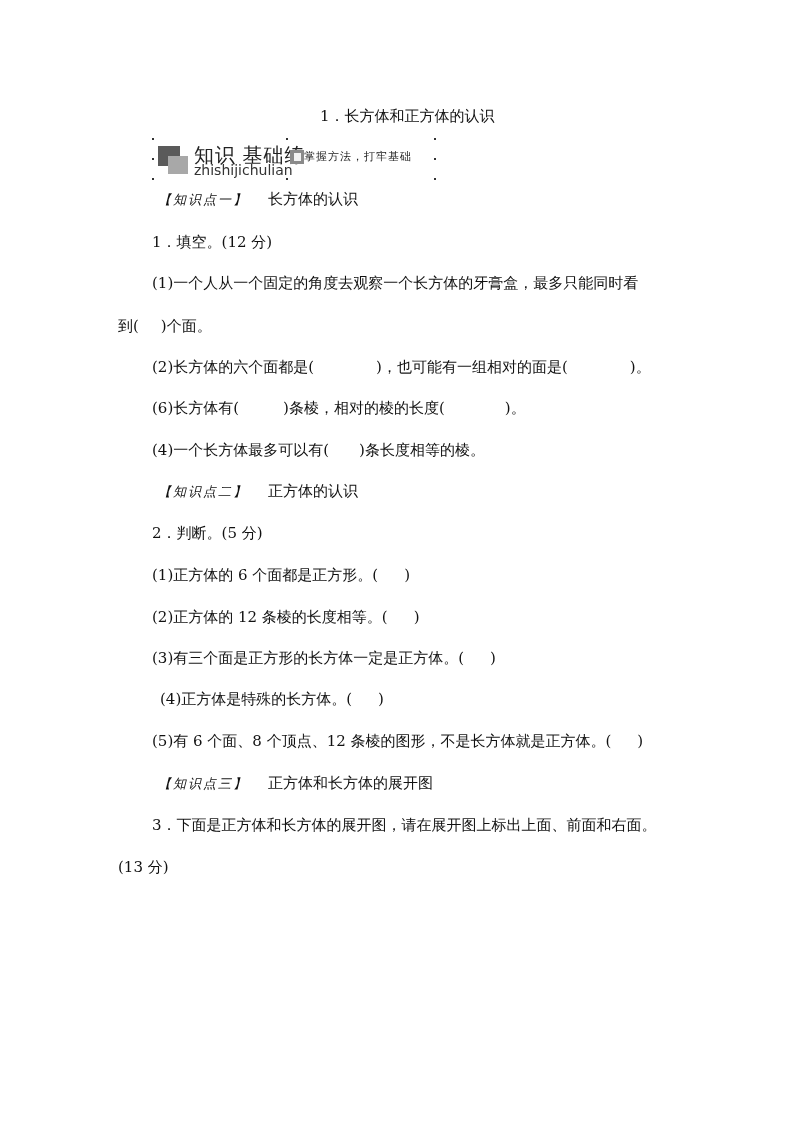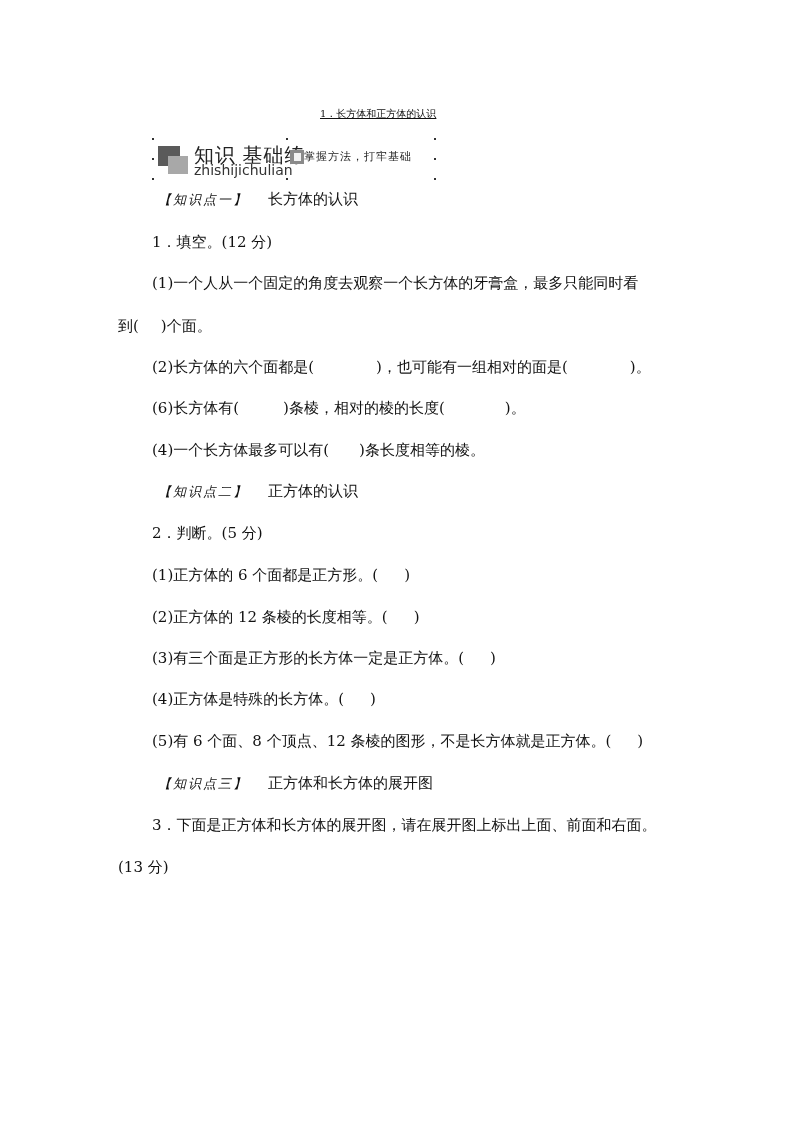--- a/index.html
+++ b/index.html
@@ -3,21 +3,21 @@
   <meta charset="utf-8">
   <style>
     html, body { margin: 0; padding: 0; background: #ffffff; }
     body {
       width: 793px; height: 1122px; position: relative; overflow: hidden;
       font-family: "DejaVu Serif", "Liberation Serif", serif;
       color: #111111;
     }
     .abs { position: absolute; white-space: nowrap; }
     .line { font-size: 15px; line-height: 18px; text-align: center; }
-    .title { left: 320px; top: 107px; font-size: 10px; text-decoration: underline; }
+    .title { left: 320px; top: 107px; font-size: 15px; }
     .kp-tag { font-size: 13px; letter-spacing: 2px; font-style: italic; }
     .kp-title { margin-left: 20px; }
     .blank { display: inline-block; }
     
     .banner { left: 152px; top: 138px; width: 285px; height: 42px; }
     .dot { position: absolute; width: 2px; height: 2px; background: #333; }
     .sq-dark { position: absolute; left: 6px; top: 8px; width: 22px; height: 20px; background: #5a5a5a; }
     .sq-light { position: absolute; left: 16px; top: 18px; width: 20px; height: 18px; background: #a8a8a8; }
     .banner-main { position: absolute; left: 42px; top: 4px; font-size: 20px; letter-spacing: 1px; font-family: Liberation Sans, sans-serif; color: #222; }
     .banner-pinyin { position: absolute; left: 42px; top: 24px; font-size: 14px; font-family: "DejaVu Sans", sans-serif; color: #333; }
@@ -80,21 +80,21 @@
 
 <div class="abs line" style="left:152px;top:566px">
   <span>(1)正方体的 6 个面都是正方形。(</span><span class="blank" style="width:26px"></span><span>)</span>
 </div>
 <div class="abs line" style="left:152px;top:608px">
   <span>(2)正方体的 12 条棱的长度相等。(</span><span class="blank" style="width:26px"></span><span>)</span>
 </div>
 <div class="abs line" style="left:152px;top:649px">
   <span>(3)有三个面是正方形的长方体一定是正方体。(</span><span class="blank" style="width:26px"></span><span>)</span>
 </div>
-<div class="abs line" style="left:152px;top:690px">
+<div class="abs line" style="left:160px;top:690px">
   <span>(4)正方体是特殊的长方体。(</span><span class="blank" style="width:26px"></span><span>)</span>
 </div>
 <div class="abs line" style="left:152px;top:732px">
   <span>(5)有 6 个面、8 个顶点、12 条棱的图形，不是长方体就是正方体。(</span><span class="blank" style="width:26px"></span><span>)</span>
 </div>
 
 <div class="abs line" style="left:158px;top:774px">
   <span class="kp-tag">【知识点三】</span><span class="kp-title">正方体和长方体的展开图</span>
 </div>
 

